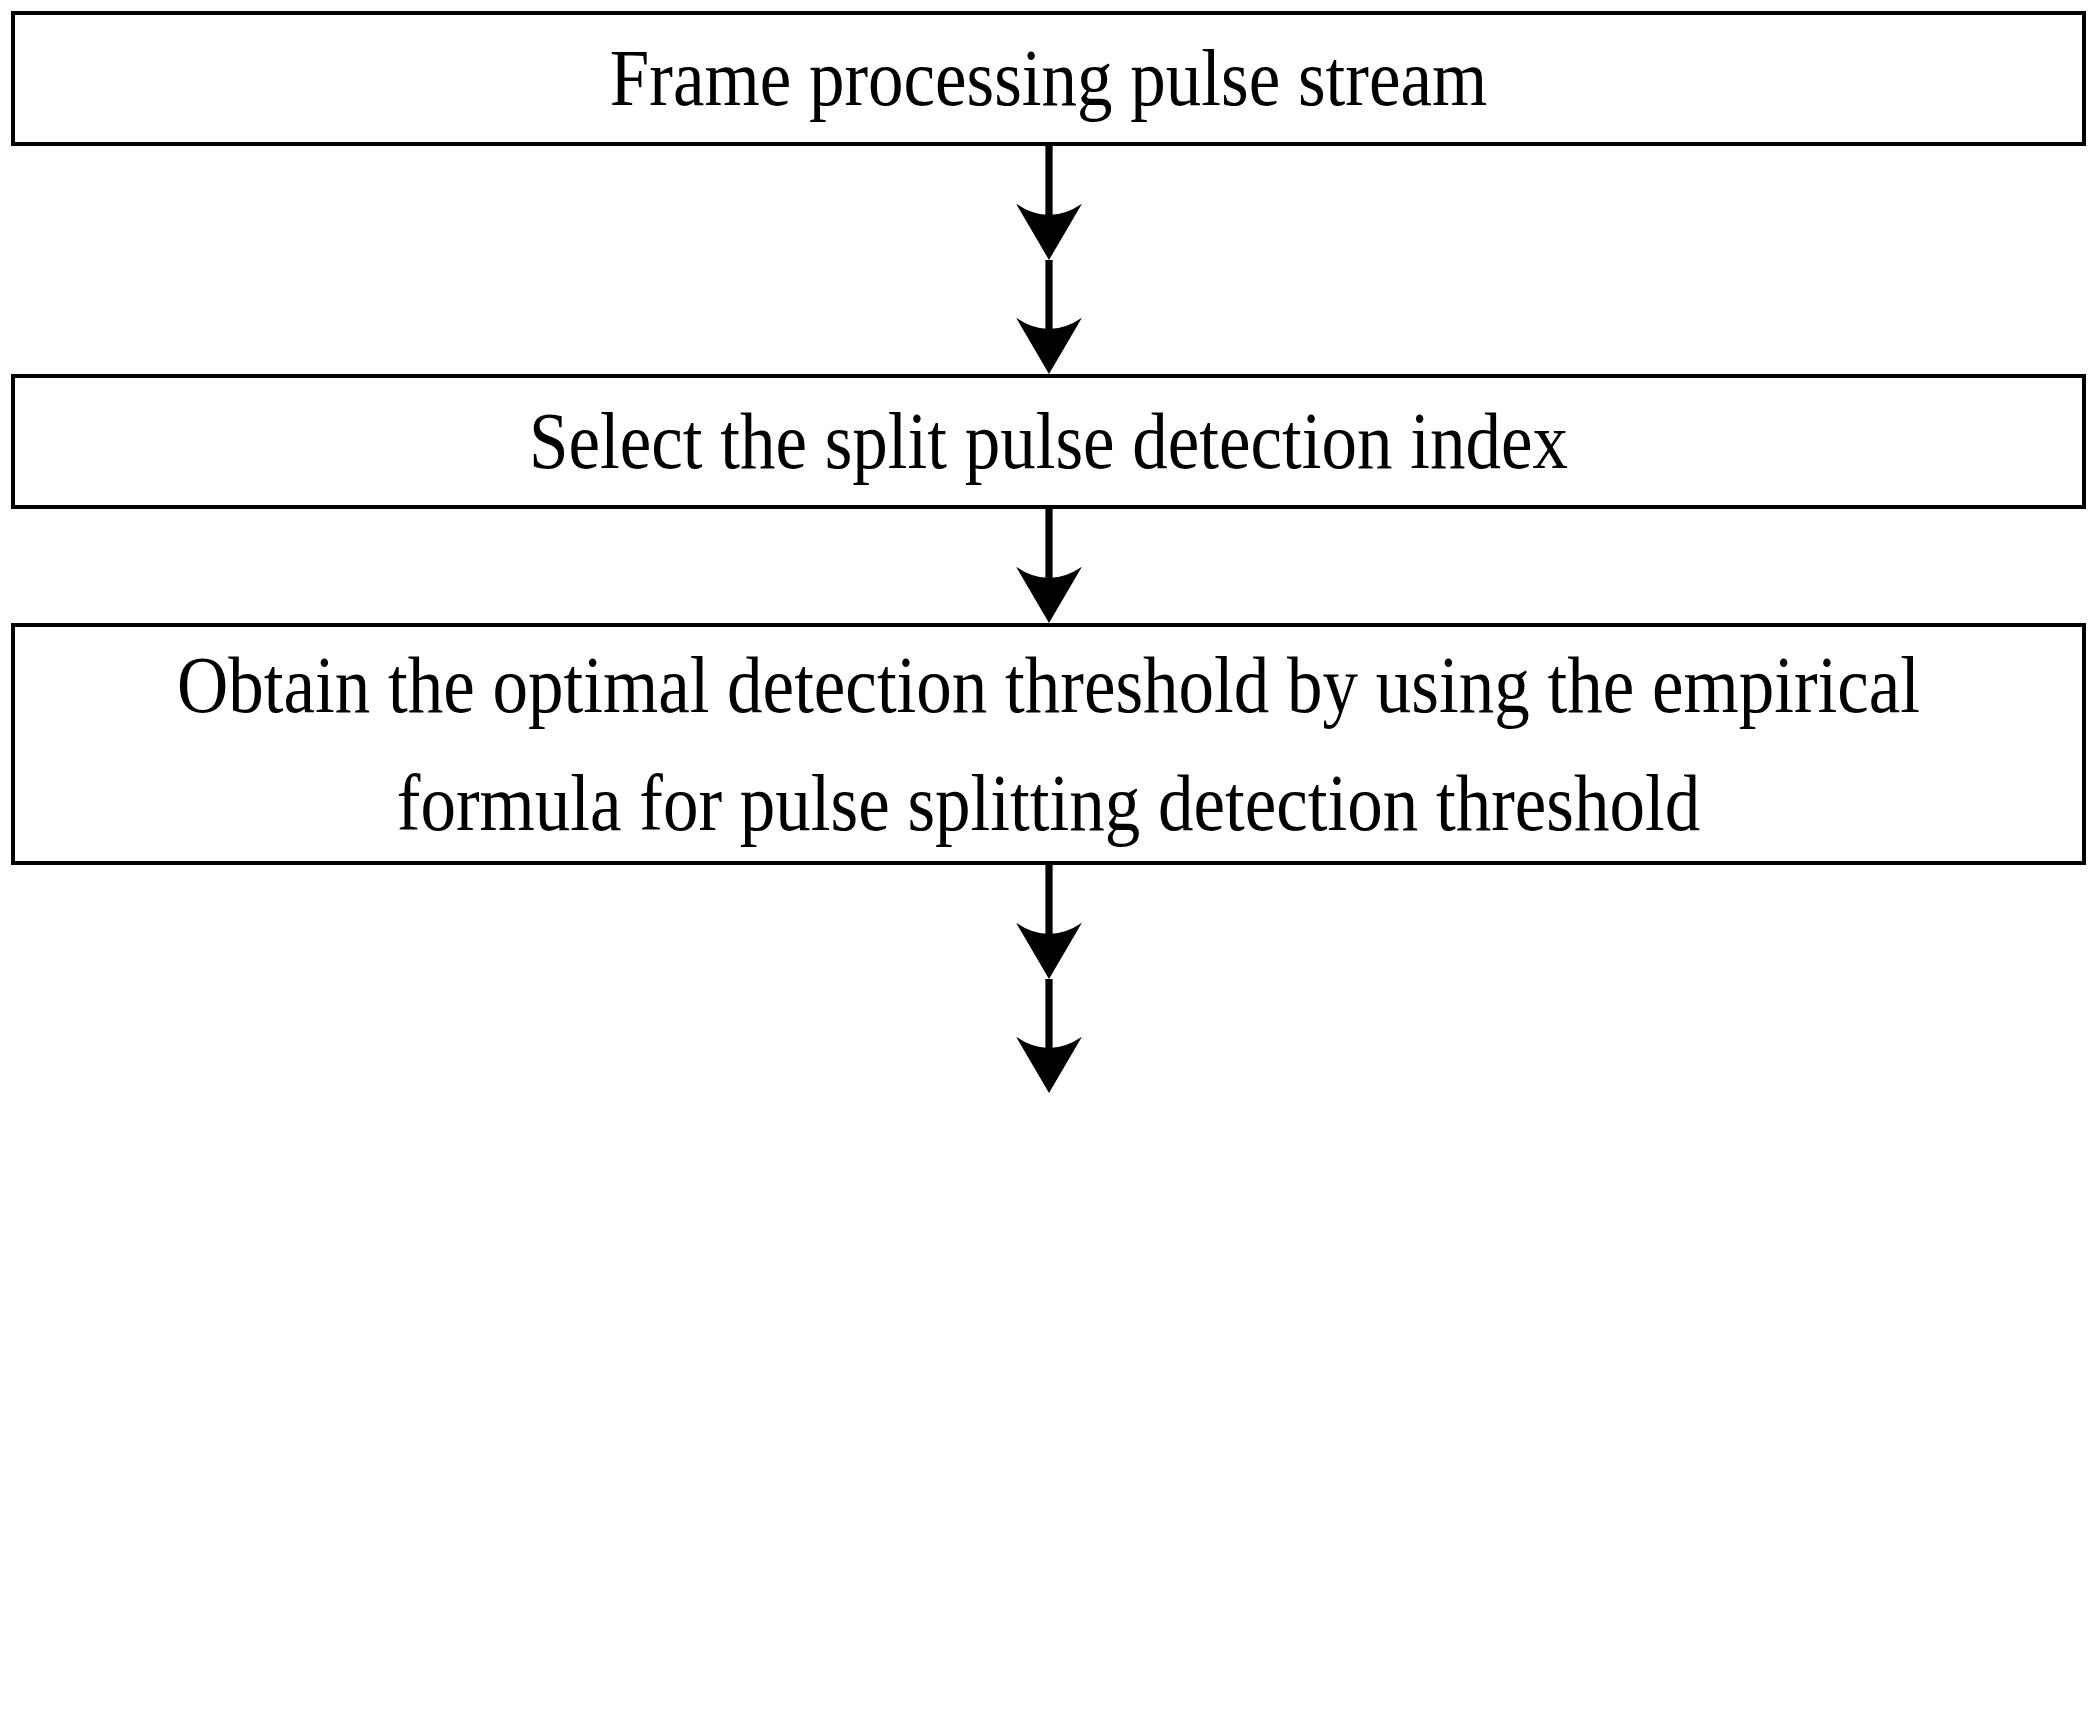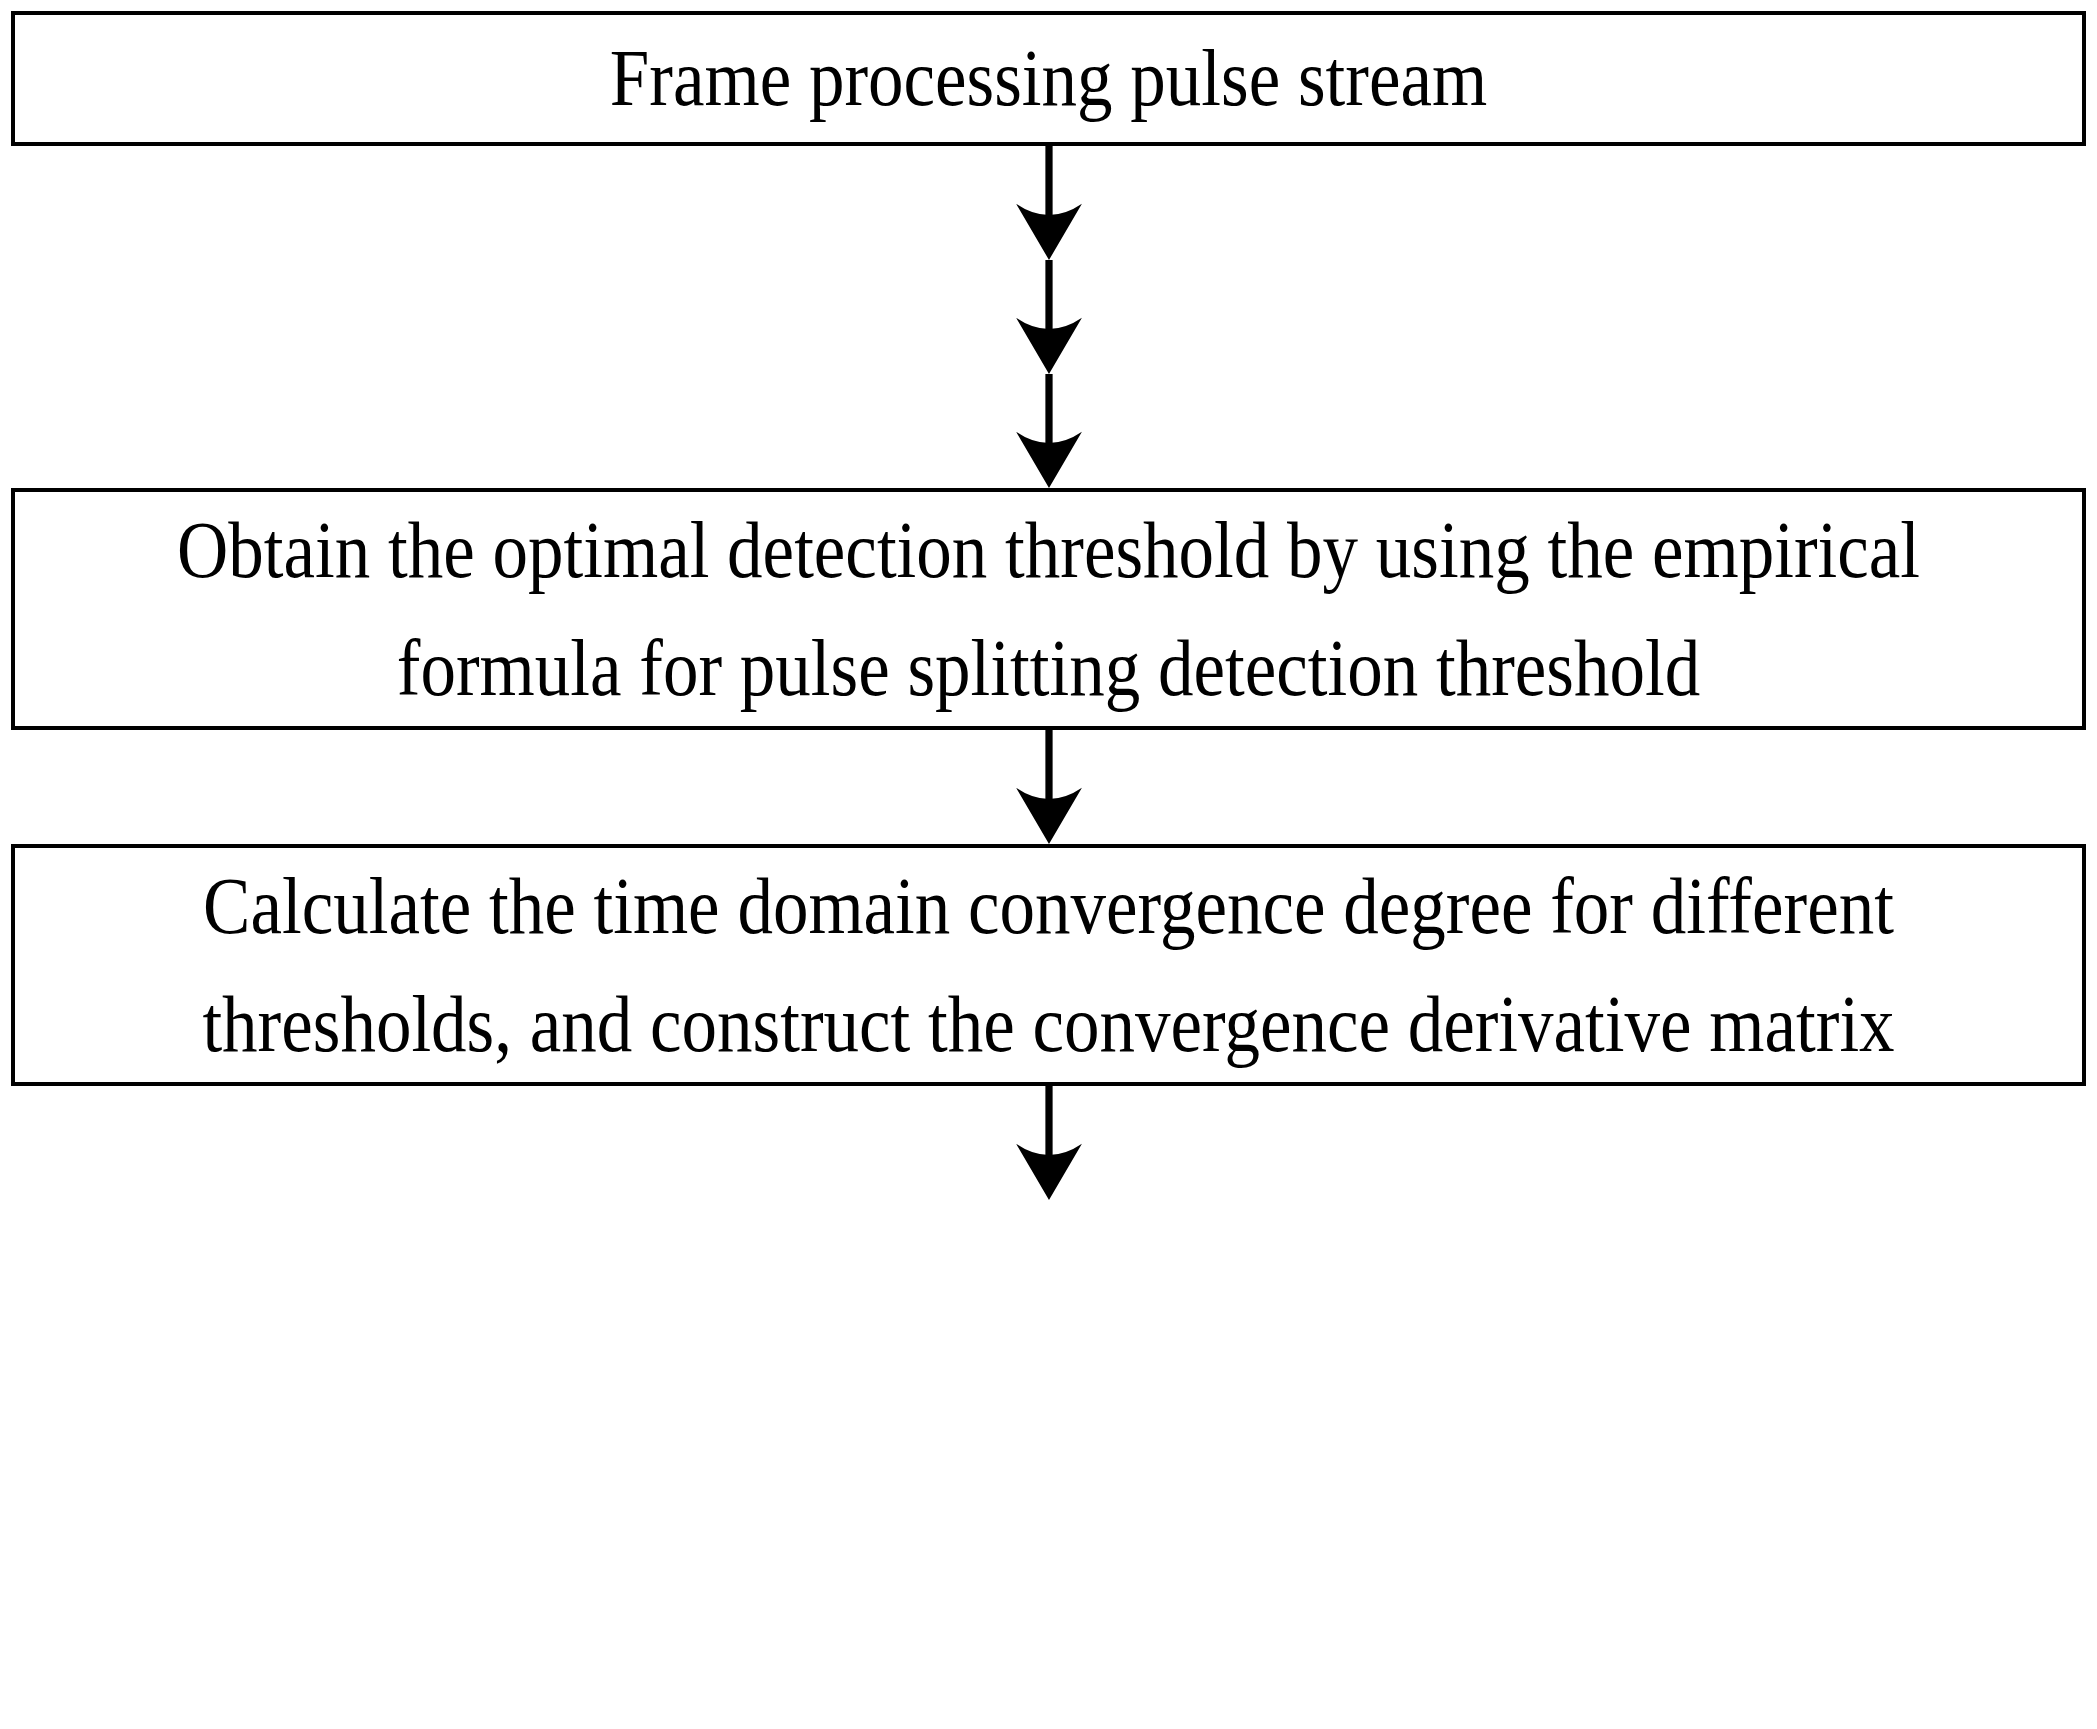--- a/index.html
+++ b/index.html
@@ -71,20 +71,25 @@
   </div>
 
 
   <div class="arrow-row">
     <svg class="arrow-svg" viewBox="0 0 84 142" xmlns="http://www.w3.org/2000/svg">
       <rect x="37.5" y="0" width="9" height="86" fill="#000000"></rect>
       <path d="M1,72 Q42,100 83,72 L42,142 Z" fill="#000000"></path>
     </svg>
   </div>
 
+  <div class="box single">
+    <div class="box-text">
+      <span class="line">Select the split pulse detection index</span>
+    </div>
+  </div>
 
   <div class="arrow-row">
     <svg class="arrow-svg" viewBox="0 0 84 142" xmlns="http://www.w3.org/2000/svg">
       <rect x="37.5" y="0" width="9" height="86" fill="#000000"></rect>
       <path d="M1,72 Q42,100 83,72 L42,142 Z" fill="#000000"></path>
     </svg>
   </div>
 
   <div class="box double">
     <div class="box-text">
@@ -93,26 +98,20 @@
     </div>
   </div>
 
   <div class="arrow-row">
     <svg class="arrow-svg" viewBox="0 0 84 142" xmlns="http://www.w3.org/2000/svg">
       <rect x="37.5" y="0" width="9" height="86" fill="#000000"></rect>
       <path d="M1,72 Q42,100 83,72 L42,142 Z" fill="#000000"></path>
     </svg>
   </div>
 
-  <div class="box double">
-    <div class="box-text">
-      <span class="line">Calculate the time domain convergence degree for different</span>
-      <span class="line">thresholds, and construct the convergence derivative matrix</span>
-    </div>
-  </div>
 
   <div class="arrow-row">
     <svg class="arrow-svg" viewBox="0 0 84 142" xmlns="http://www.w3.org/2000/svg">
       <rect x="37.5" y="0" width="9" height="86" fill="#000000"></rect>
       <path d="M1,72 Q42,100 83,72 L42,142 Z" fill="#000000"></path>
     </svg>
   </div>
 
 
 </div>

